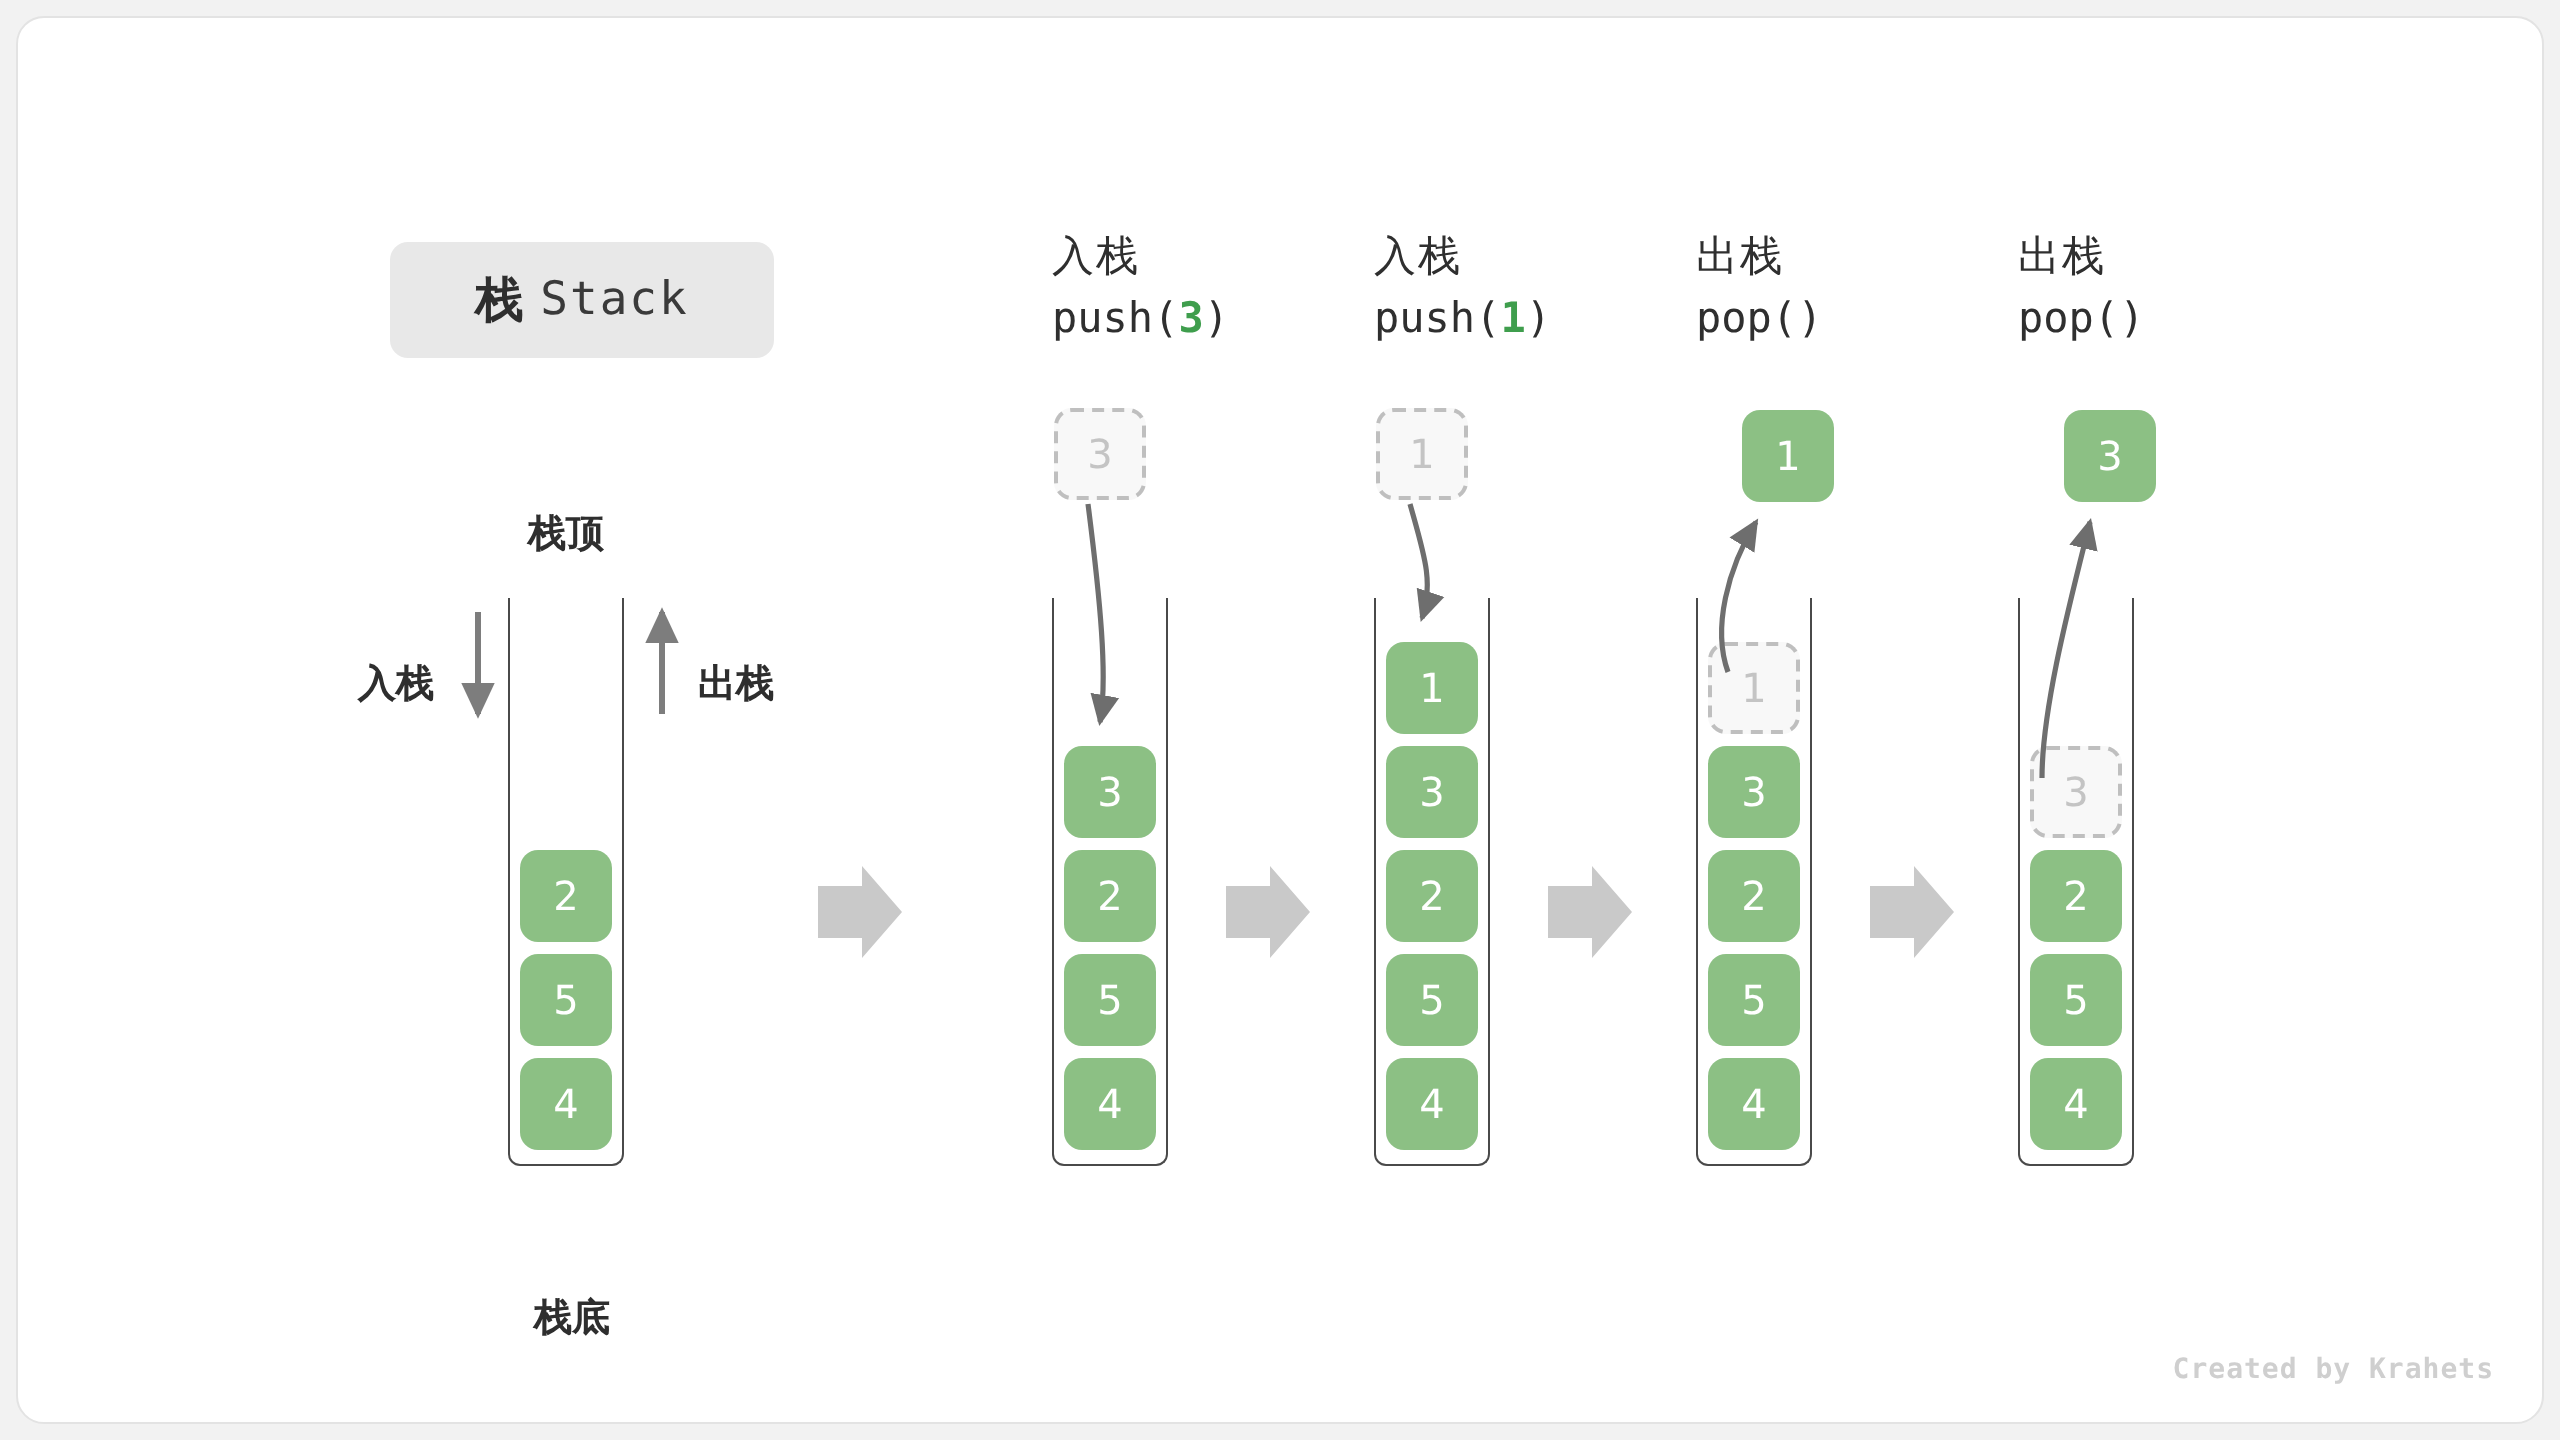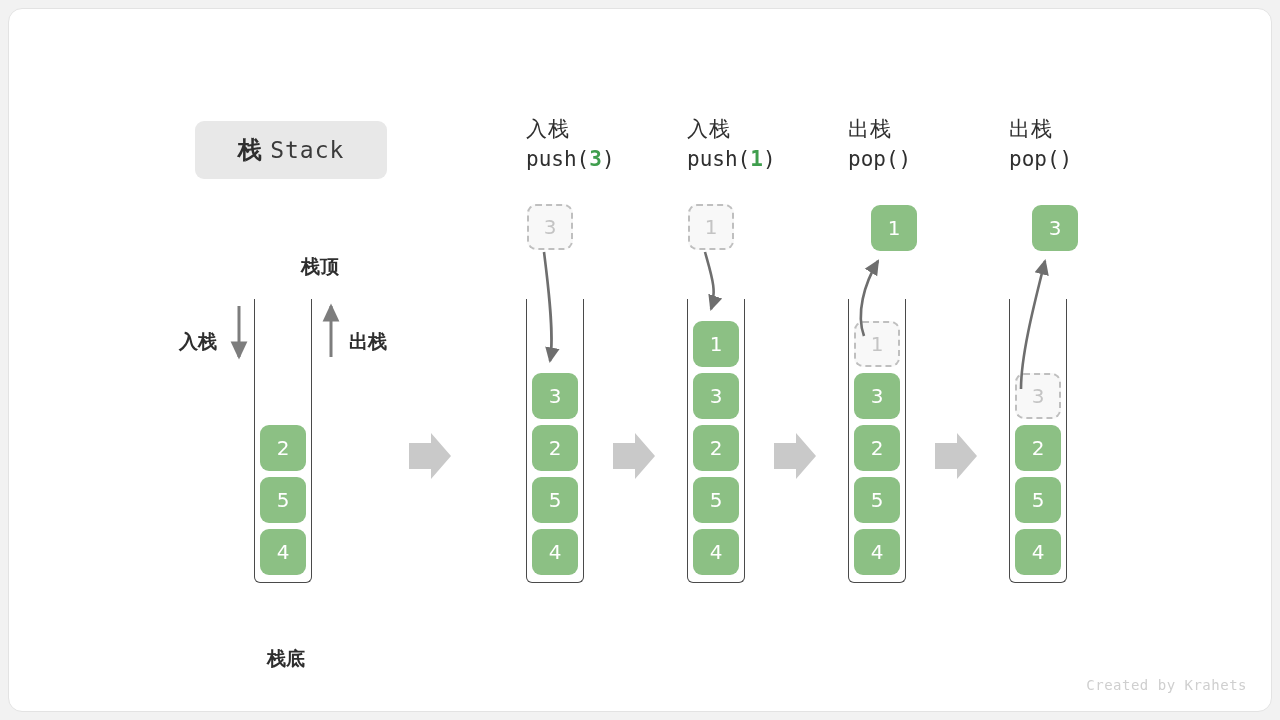--- a/index.html
+++ b/index.html
@@ -159,24 +159,25 @@
 
   
   .footer {
     position: absolute;
     right: 24px;
     bottom: 18px;
     font-family: "DejaVu Sans Mono", monospace;
     font-size: 14px;
     color: #cfcfcf;
     letter-spacing: 0.5px;
-  }
-
-  
-  .lbl-top   { position: absolute; left: 255px; top: 245px; margin-left: 37px; }
+    font-weight: bold;
+  }
+
+  
+  .lbl-top   { position: absolute; left: 255px; top: 245px; }
   .lbl-bot   { position: absolute; left: 258px; top: 637px; }
   .lbl-push  { position: absolute; left: 170px; top: 320px; }
   .lbl-pop   { position: absolute; left: 340px; top: 320px; }
 </style>
 </head>
 <body>
 
 <div class="card">
 
   <div class="title-badge">

